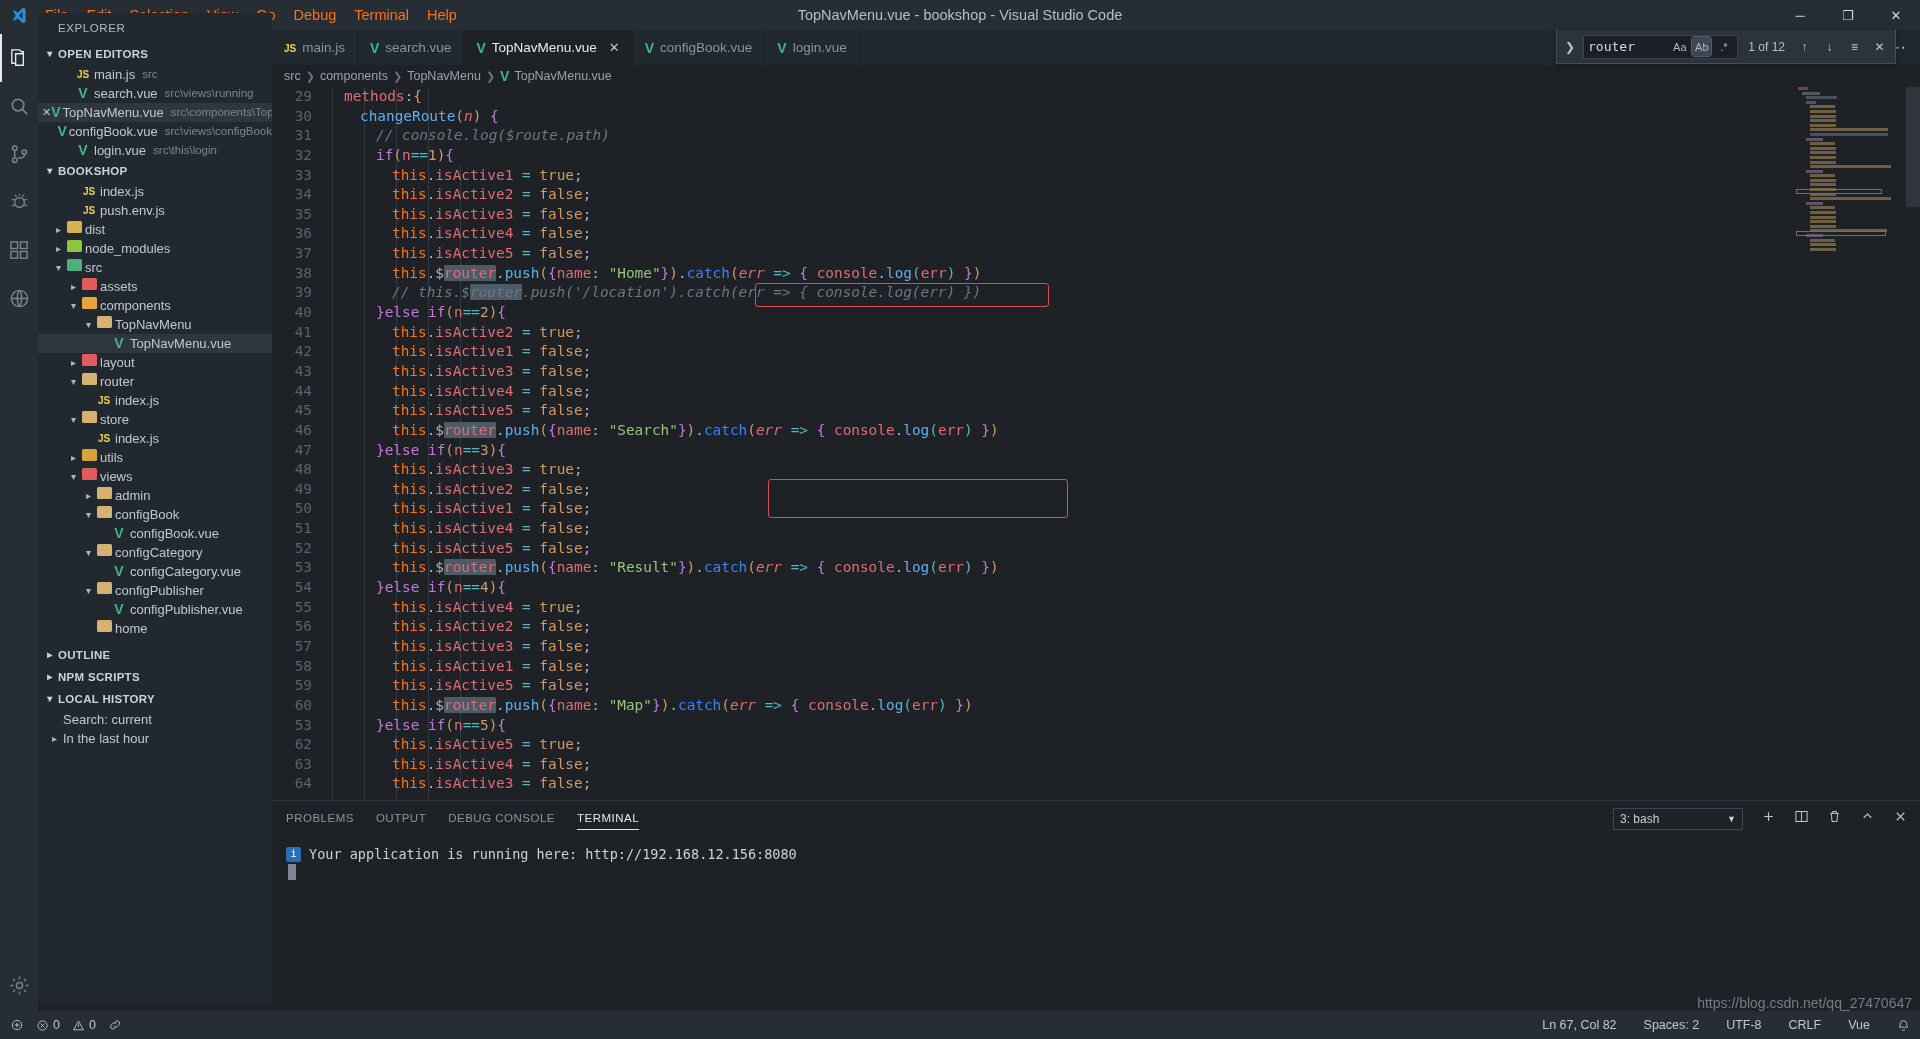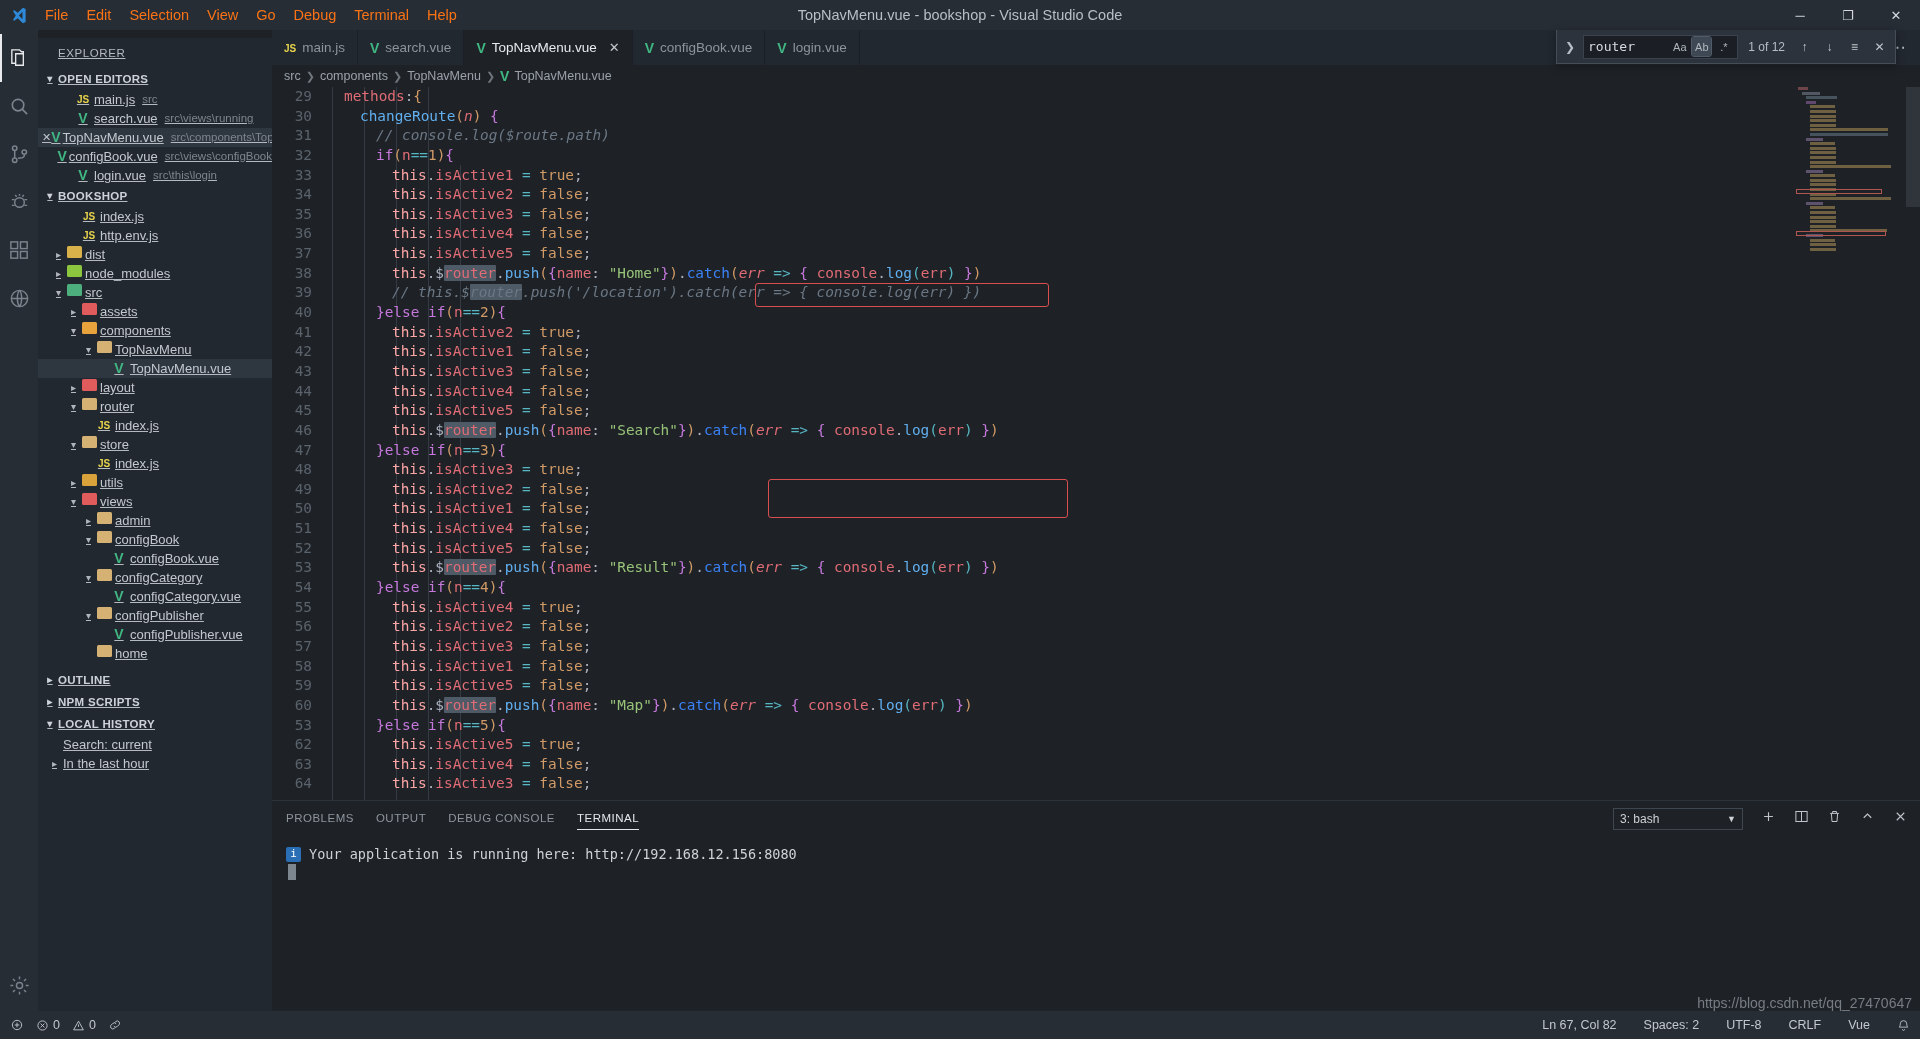--- a/index.html
+++ b/index.html
@@ -47,22 +47,22 @@
   }
   .act-icon.active { color: #e7e9ec; }
   .act-icon.active::before {
     content: ''; position: absolute; left: 0; top: 0; width: 2px; height: 48px; background: #e7e9ec;
   }
   .act-icon svg { width: 23px; height: 23px; }
   .act-spacer { flex: 1; }
 
   
   .sidebar {
-    position: absolute; top: 38px; left: 38px; width: 234px; height: 989px;
-    background: #222830; color: #b5bac1; font-size: 13px; overflow: hidden; text-decoration: underline;
+    position: absolute; top: 13px; left: 38px; width: 234px; height: 989px;
+    background: #222830; color: #b5bac1; font-size: 13px; overflow: hidden;
   }
   .sb-title {
     height: 30px; line-height: 30px; padding-left: 20px;
     font-size: 11.5px; letter-spacing: .6px; color: #b5bac1; text-transform: uppercase;
   }
   .sb-section-head {
     height: 22px; line-height: 22px; display: flex; align-items: center;
     font-size: 11.5px; font-weight: bold; color: #cdd2d8; letter-spacing: .3px;
     padding-left: 4px; cursor: pointer;
   }
@@ -126,21 +126,21 @@
     user-select: none;
   }
   .gutter div { height: 19.65px; line-height: 19.65px; }
   .codelines { position: relative; flex: 1; }
   .codelines .ln { height: 19.65px; line-height: 19.65px; white-space: pre; }
   .indent-guides { position: absolute; top: 0; left: 0; height: 100%; }
   .ig { position: absolute; top: 0; width: 1px; background: #343b44; }
 
   
   .t-key    { color: #c678dd; }   
-  .t-this   { color: #fca5a5; }
+  .t-this   { color: #f97316; }
   .t-prop   { color: #e06c75; }
   .t-op     { color: #56b6c2; }
   .t-bool   { color: #d19a66; }
   .t-str    { color: #98c379; }
   .t-num    { color: #d19a66; }
   .t-cmt    { color: #6b7784; font-style: italic; }
   .t-punc   { color: #abb2bf; }
   .t-paren1 { color: #d19a66; }
   .t-paren2 { color: #c678dd; }
   .t-paren3 { color: #56b6c2; }
@@ -371,21 +371,21 @@
       <div class="row">
         <span style="display:inline-block;width:25px"></span>
         <span class="tw"></span>
         <span class="ficon"><span class="js-ic">JS</span></span>
         <span class="lbl">index.js</span>
       </div>
       <div class="row">
         <span style="display:inline-block;width:25px"></span>
         <span class="tw"></span>
         <span class="ficon"><span class="js-ic">JS</span></span>
-        <span class="lbl">http.env.js</span>
+        <span class="lbl">push.env.js</span>
       </div>
       <div class="row">
         <span style="display:inline-block;width:10px"></span>
         <span class="tw">▸</span>
         <span class="ficon"><span class="fglyph" style="background:#d9b14a"></span></span>
         <span class="lbl">dist</span>
       </div>
       <div class="row">
         <span style="display:inline-block;width:10px"></span>
         <span class="tw">▸</span>

